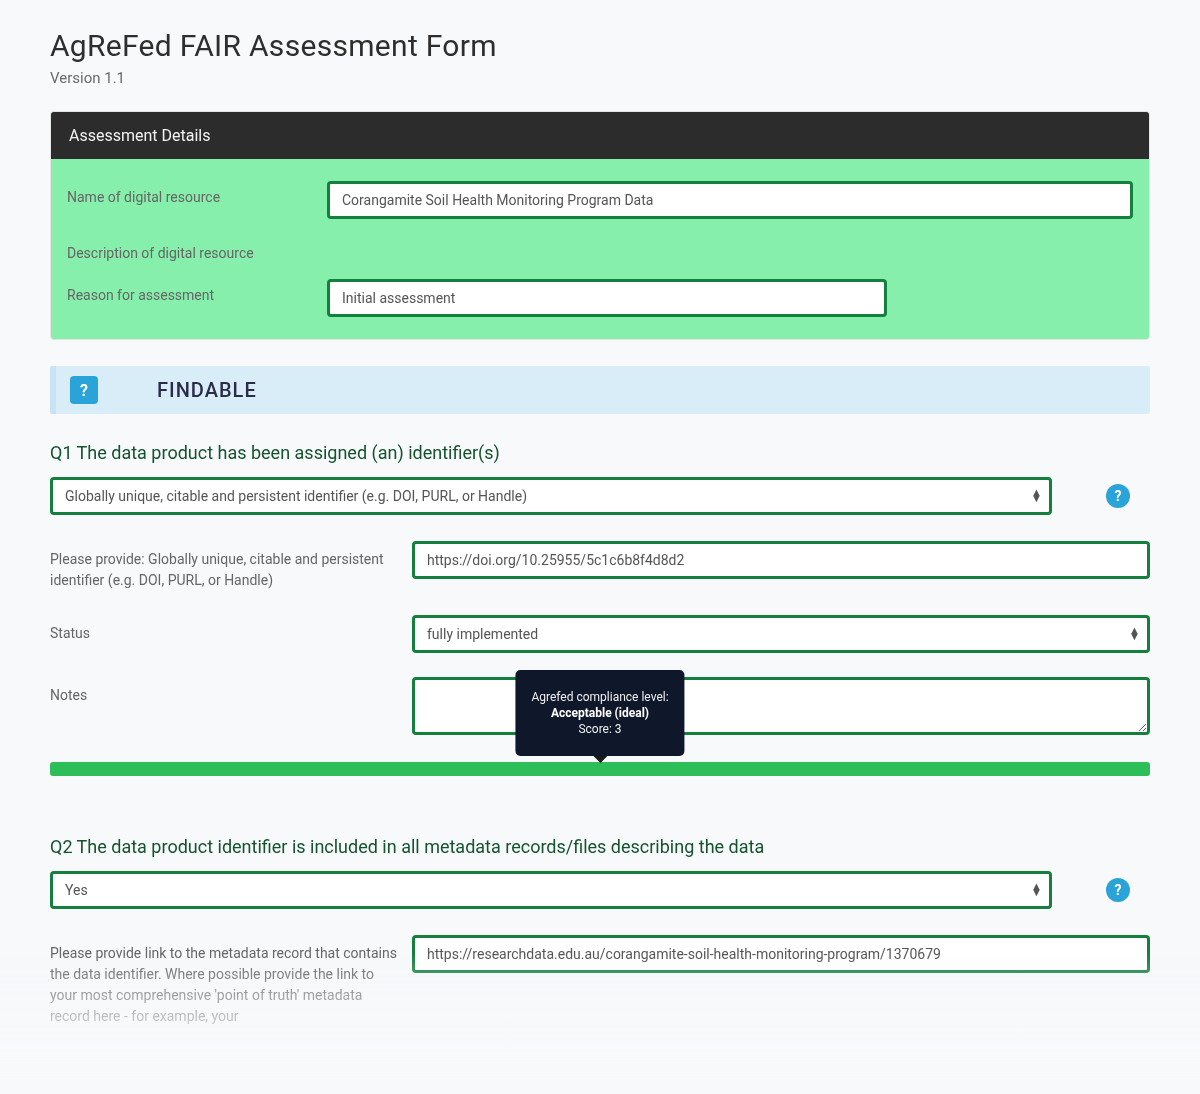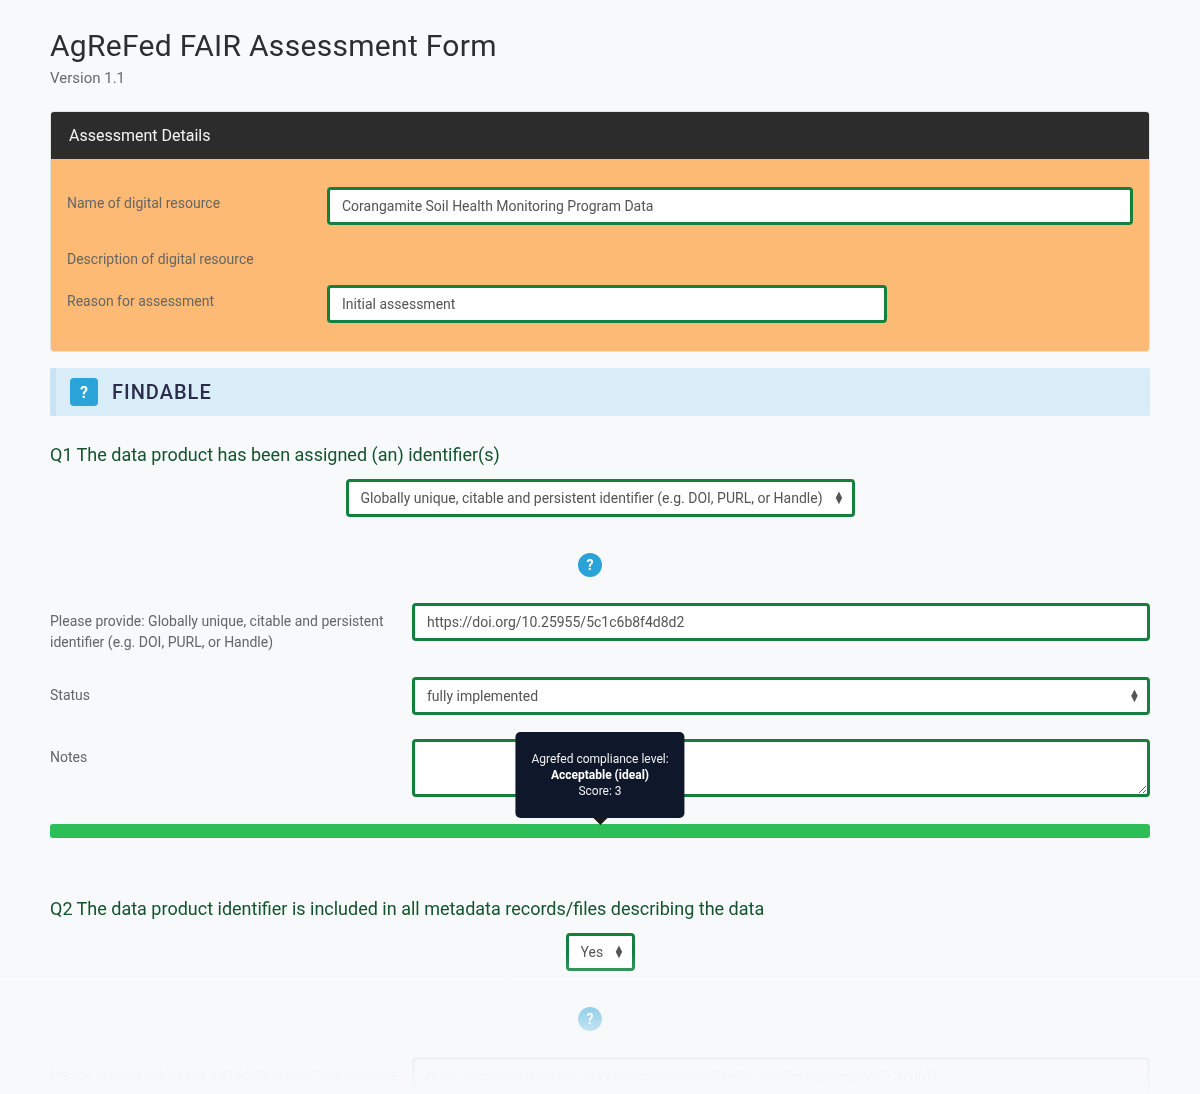--- a/index.html
+++ b/index.html
@@ -20,34 +20,34 @@
     color: #2e2e2e;
     letter-spacing: 0.3px;
   }
   .version {
     font-size: 15px;
     color: #6b6b6b;
     margin-top: 6px;
     margin-bottom: 24px;
   }
   .card {
-    background: #fdba74;
+    background: #86efac;
     border: 1px solid #e4e4e4;
     border-radius: 4px;
-    margin-bottom: 16px;
+    margin-bottom: 26px;
     overflow: hidden;
   }
   .card-header-dark {
     background: #2c2c2c;
     color: #f2f2f2;
     padding: 14px 18px;
     font-size: 16px;
   }
   .card-body {
-    padding: 28px 16px;
+    padding: 22px 16px;
   }
   .row {
     display: flex;
     align-items: flex-start;
     margin-bottom: 18px;
   }
   .row:last-child { margin-bottom: 0; }
   .label {
     flex: 0 0 260px;
     font-size: 14px;
@@ -88,32 +88,32 @@
     justify-content: center;
     font-weight: 700;
     font-size: 16px;
     flex-shrink: 0;
   }
   .section-title {
     font-size: 20px;
     font-weight: 500;
     color: #2b2b4a;
     letter-spacing: 1px;
+    margin-left: 45px;
   }
   .question {
     font-size: 18px;
     color: #14532d;
     margin: 10px 0 14px 0;
   }
   .select-row {
     display: flex;
     align-items: center;
-    gap: 36px;
+    gap: 54px;
     margin-bottom: 26px;
-    flex-direction: column;
   }
   .select-wrap {
     position: relative;
     flex: 1;
   }
   .select {
     appearance: none;
     padding-right: 28px;
   }
   .chev {

